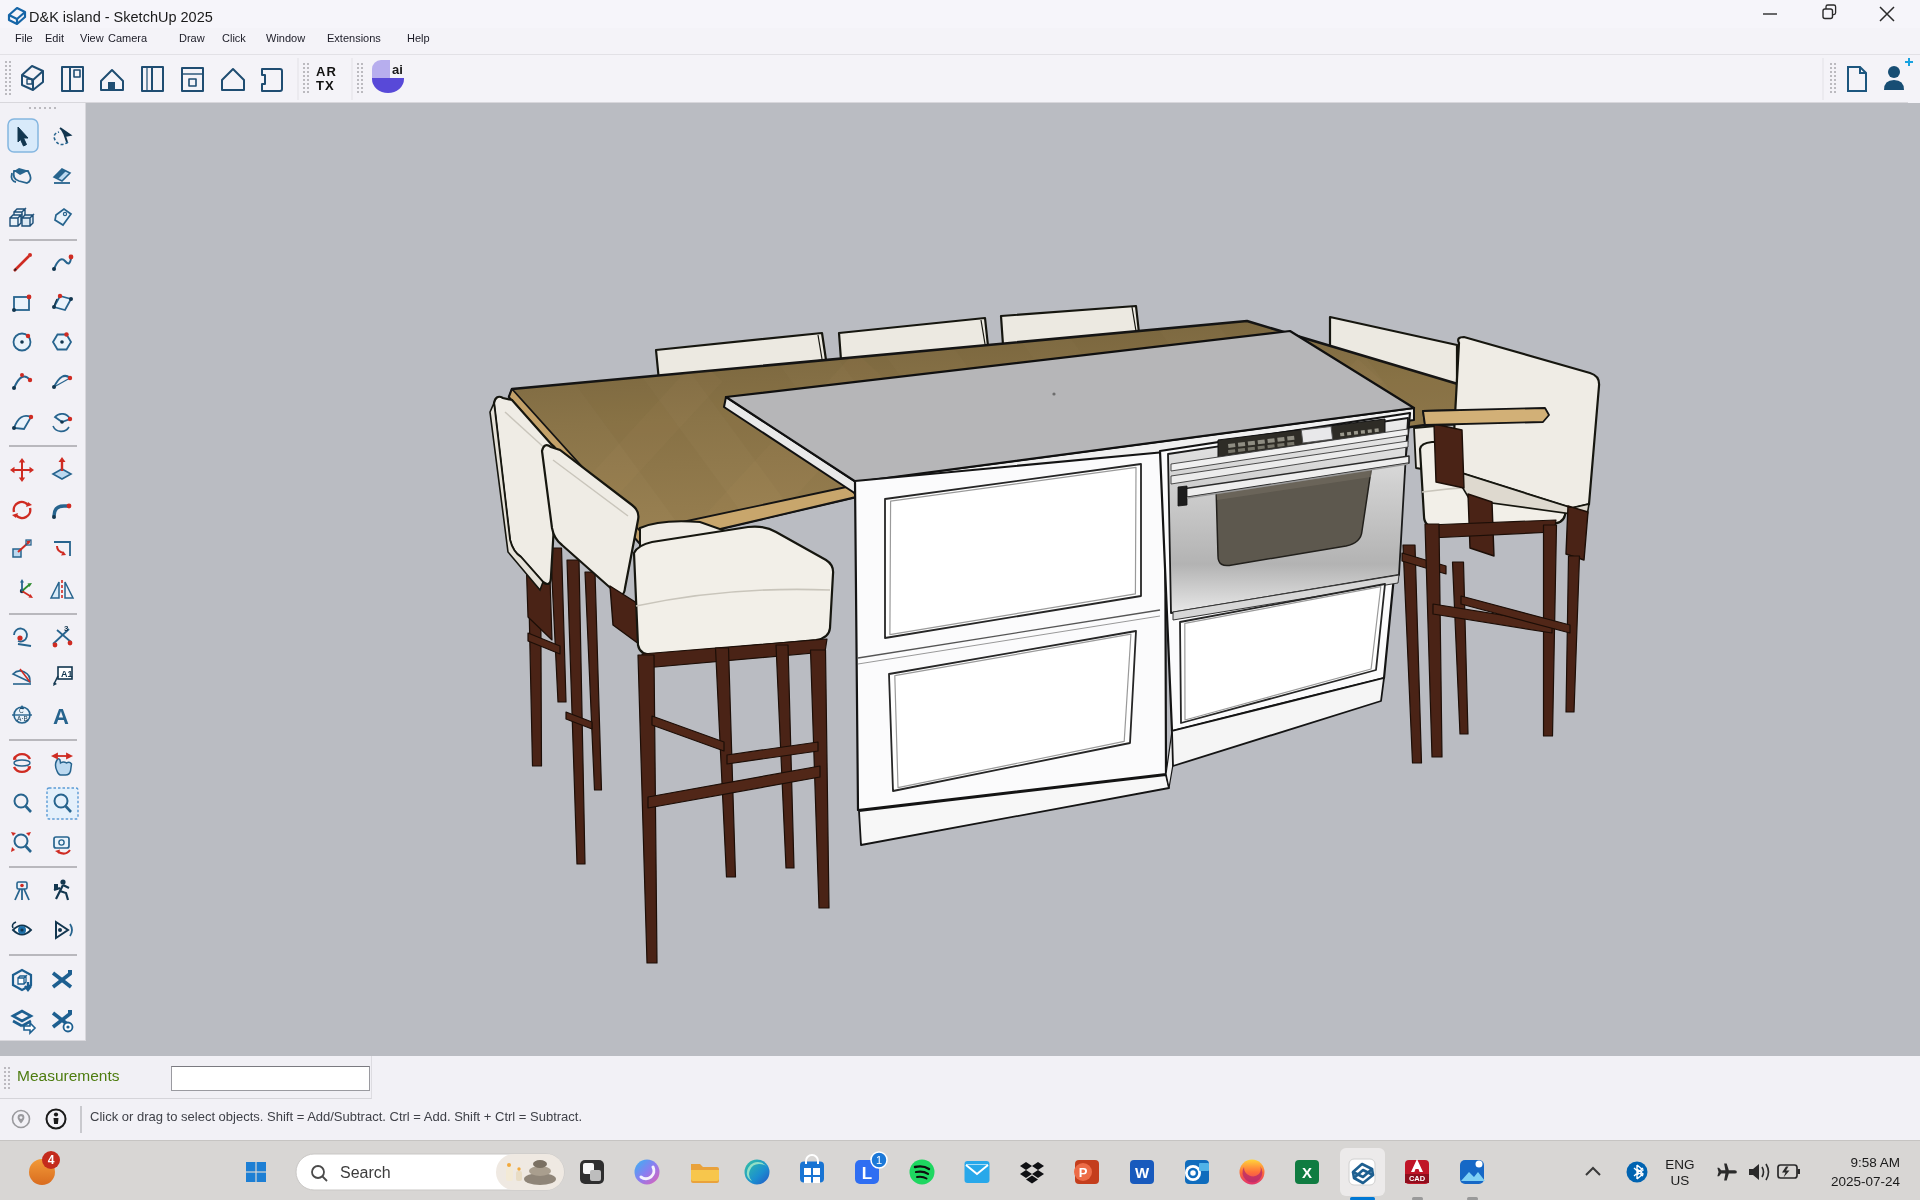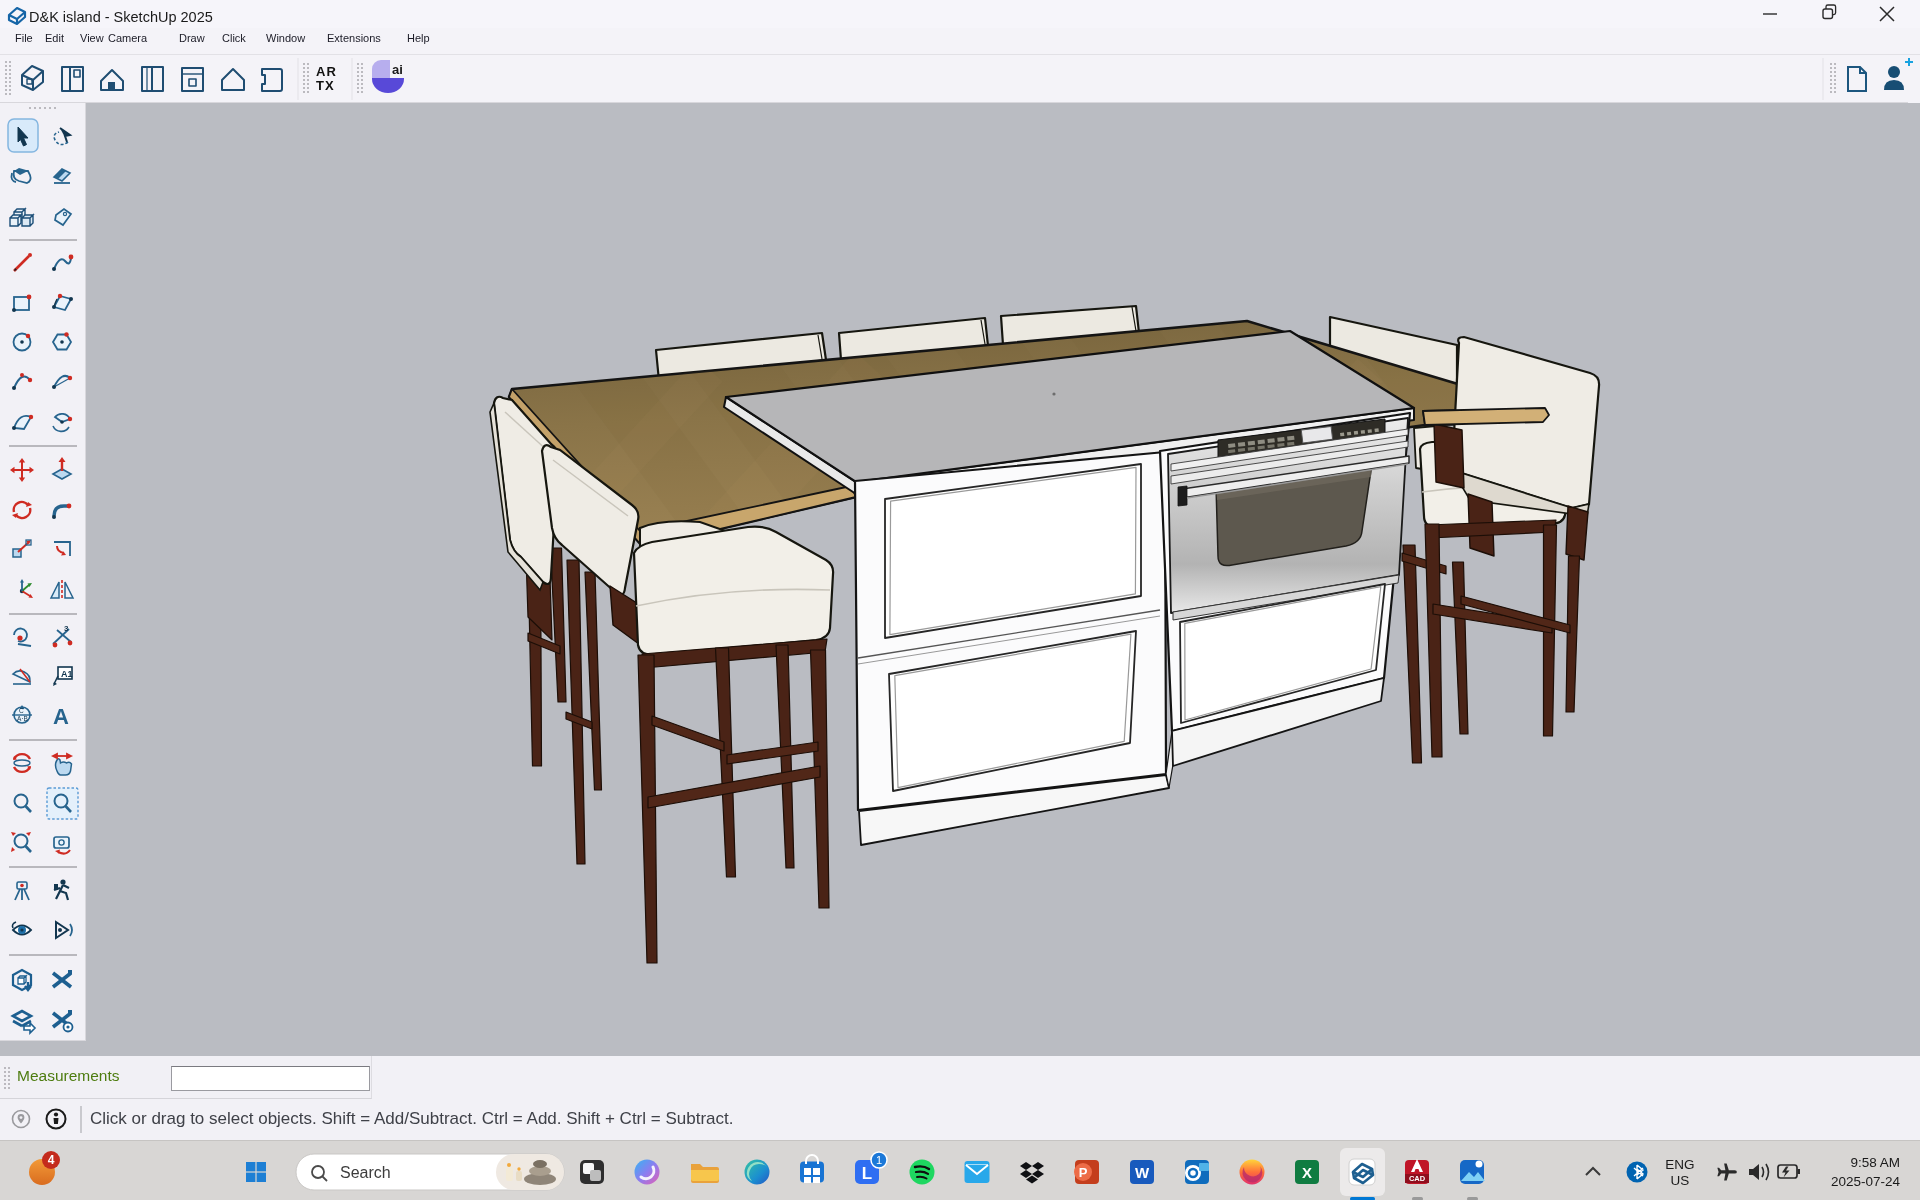--- a/index.html
+++ b/index.html
@@ -586,21 +586,21 @@
 <div class="abs" style="left:0;top:1099px;width:1920px;height:41px;background:#f2f1f6">
   <svg class="abs" style="left:0;top:0" width="200" height="41">
       <circle cx="21" cy="20" r="8.5" fill="none" stroke="#9a9a9e" stroke-width="1.6"></circle>
       <path d="M21,15 a3.4,3.4 0 0 1 3.4,3.4 q0,2 -3.4,6 q-3.4,-4 -3.4,-6 a3.4,3.4 0 0 1 3.4,-3.4 Z" fill="#9a9a9e"></path>
       <circle cx="21" cy="18.6" r="1.4" fill="#f0eff4"></circle>
       <circle cx="56" cy="20" r="9.5" fill="none" stroke="#1a1a1a" stroke-width="2"></circle>
       <circle cx="56" cy="15.5" r="2.1" fill="#1a1a1a"></circle>
       <path d="M53.5,19 h5 l-0.6,6 h-3.8 Z" fill="#1a1a1a"></path>
       <line x1="81" y1="7" x2="81" y2="34" stroke="#c9c9ce" stroke-width="2"></line>
     </svg>
-  <div class="abs" style="left:90px;top:10px;font-size:17px;color:#3f4148">Click or drag to select objects. Shift = Add/Subtract. Ctrl = Add. Shift + Ctrl = Subtract.</div>
+  <div class="abs" style="left:90px;top:10px;font-size:13px;color:#3f4148">Click or drag to select objects. Shift = Add/Subtract. Ctrl = Add. Shift + Ctrl = Subtract.</div>
 </div>
 
 <div class="abs" style="left:0;top:1140px;width:1920px;height:60px;background:#d8d6d4;border-top:1px solid #c6c4c2">
 <svg width="1920" height="60">
 <circle cx="42" cy="31" r="13" fill="url(#og)"></circle>
 <circle cx="51" cy="19" r="9" fill="#c42b1c"></circle>
       <text x="51" y="23" font-size="12" fill="#fff" text-anchor="middle" font-weight="bold">4</text>
 <g transform="translate(256,31)">
         <g fill="#1d7fd4">
           <rect x="-10" y="-10" width="9.4" height="9.4"></rect>

